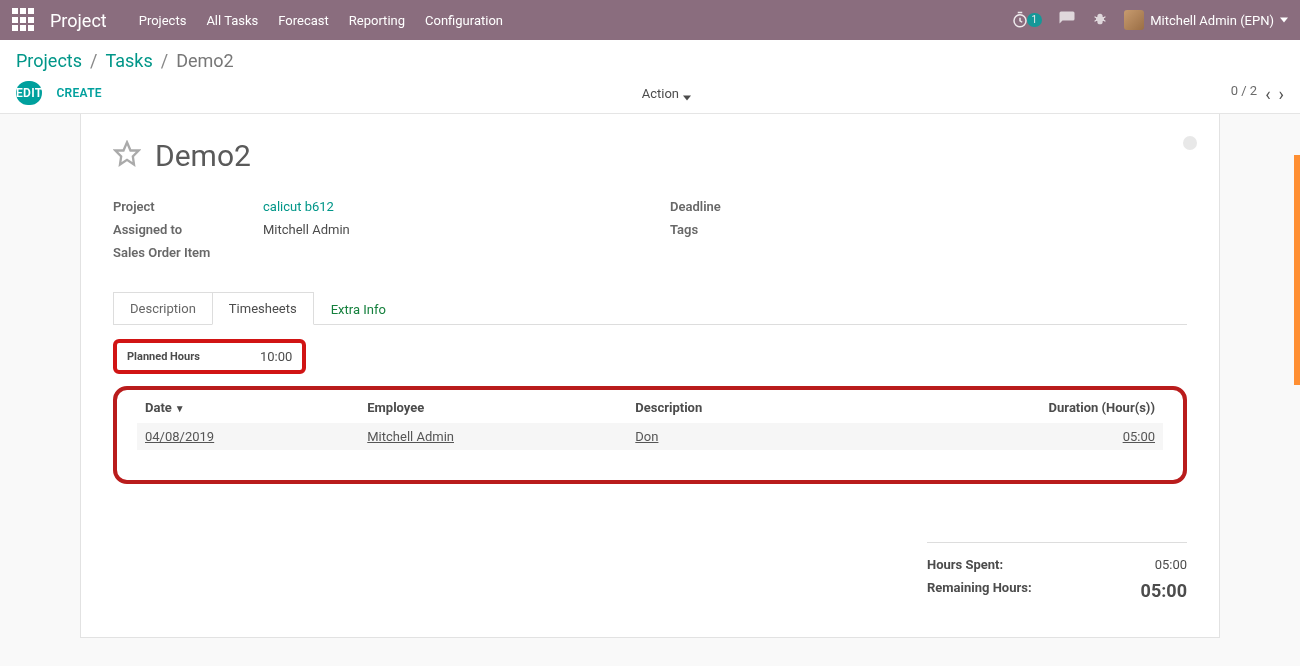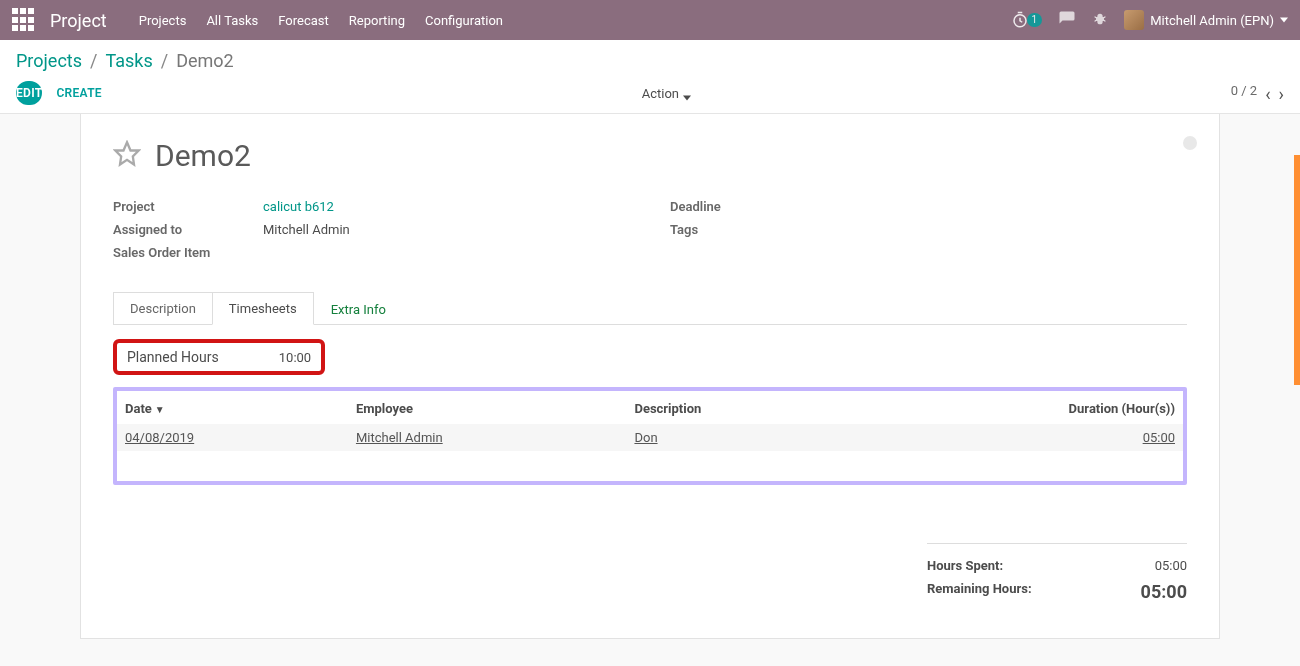--- a/index.html
+++ b/index.html
@@ -52,26 +52,26 @@
   .field .value.link { color: #009688; cursor: pointer; }
 
   .tabs { display: flex; border-bottom: 1px solid #ddd; }
   .tab { padding: 8px 16px; border: 1px solid transparent; border-bottom: none; cursor: pointer; color: #15803d; font-size: 13px; background: transparent; margin-bottom: -1px; }
   .tab.active { border-color: #ddd; border-bottom: 1px solid #fff; background: #fff; color: #4c4c4c; }
   .tab:not(.active):first-child { border: 1px solid #ddd; border-right: none; color: #666; }
 
   .pane { padding-top: 14px; }
   .top-boxes { display: flex; gap: 220px; align-items: flex-start; margin-bottom: 12px; position: relative; }
   .hl-box { border: 4px solid #d11414; border-radius: 6px; padding: 6px 10px; display: flex; align-items: center; }
-  .hl-box .lbl { font-weight: 400; color: #4c4c4c; margin-right: 60px; font-size: 14px; }
+  .hl-box .lbl { font-weight: 700; color: #4c4c4c; margin-right: 60px; font-size: 11px; }
   .hl-box .val { font-size: 13px; color: #4c4c4c; }
   .progress-wrap { display: flex; align-items: center; gap: 12px; }
   .progress-bar { width: 100px; height: 12px; border: 1px solid #bdbdbd; background: #fff; position: relative; }
   .progress-fill { position: absolute; left: 0; top: 0; bottom: 0; background: #00a09d; }
-  .hl-table { border: 4px solid #c4b5fd; border-radius: 2px; padding: 4px 0 30px; }
+  .hl-table { border: 4px solid #b91c1c; border-radius: 14px; padding: 4px 20px 30px; }
   table.grid { width: 100%; border-collapse: collapse; font-size: 13px; }
   table.grid th { text-align: left; font-weight: 700; color: #4c4c4c; padding: 6px 8px 8px; }
   table.grid th.right, table.grid td.right { text-align: right; }
   table.grid td { padding: 6px 8px; color: #555; text-decoration: underline; }
   table.grid tbody tr { background: #f6f6f6; }
   .sort-ind { font-size: 10px; margin-left: 3px; }
 
   .totals { display: flex; justify-content: flex-end; margin-top: 58px; }
   .totals-inner { border-top: 1px solid #ddd; padding-top: 10px; width: 260px; }
   .totals-row { display: flex; justify-content: space-between; padding: 4px 0; font-size: 13px; }

